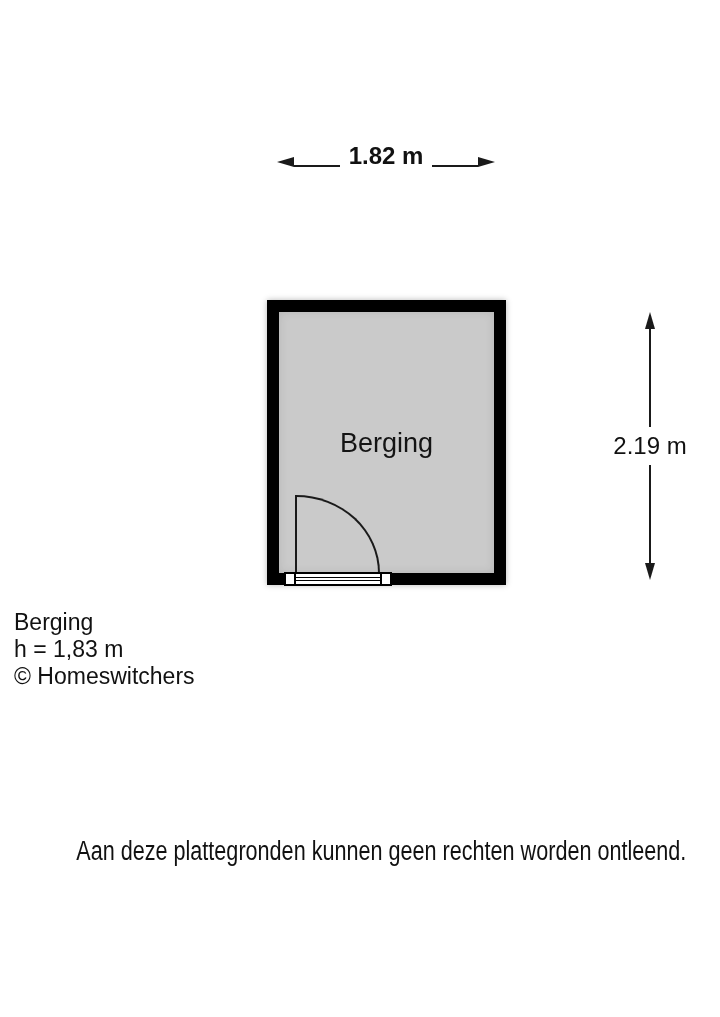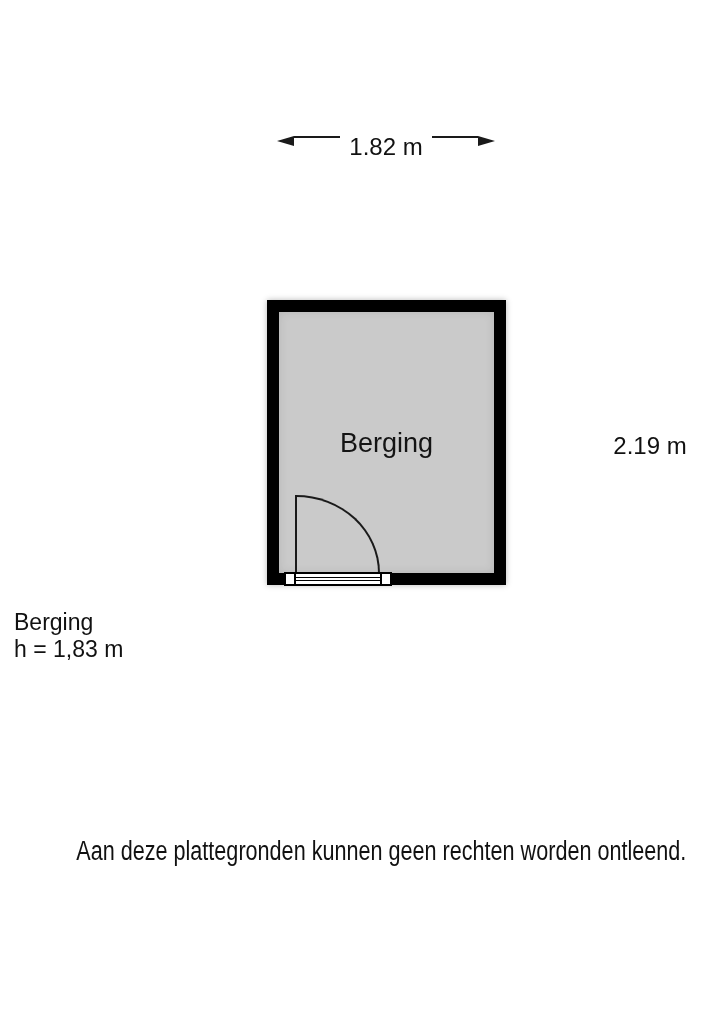--- a/index.html
+++ b/index.html
@@ -9,23 +9,23 @@
     height: 1017px;
     background: #fff;
     font-family: "Liberation Sans", sans-serif;
     color: var(--text, #111);
     overflow: hidden;
   }
 
   
   .dim-h {
     position: absolute;
-    left: 277px; top: 136px;
+    left: 277px; top: 145px;
     width: 218px; height: 22px;
-    display: flex; align-items: flex-start;
+    display: flex; align-items: flex-end; font-weight: bold;
   }
   .ah { width: 0; height: 0; flex: none; }
   .ah-left  { border-top: 5px solid transparent; border-bottom: 5px solid transparent; border-right: 17px solid var(--line, #000); }
   .ah-right { border-top: 5px solid transparent; border-bottom: 5px solid transparent; border-left: 17px solid var(--line, #000); }
   .dline { flex: 1; height: 2px; background: var(--line, #000); }
   .dim-label {
     padding: 0 9px;
     font-size: 24px;
     line-height: 22px;
     white-space: nowrap;
@@ -93,21 +93,21 @@
     box-sizing: border-box;
     border-top: 1px solid #000;
     border-bottom: 1px solid #000;
   }
 
   
   .dim-v {
     position: absolute;
     left: 639px; top: 312px;
     width: 22px; height: 268px;
-    display: flex; align-items: center;
+    display: flex; flex-direction: column; align-items: center;
   }
   .av { width: 0; height: 0; flex: none; }
   .av-up   { border-left: 5px solid transparent; border-right: 5px solid transparent; border-bottom: 17px solid var(--line, #000); }
   .av-down { border-left: 5px solid transparent; border-right: 5px solid transparent; border-top: 17px solid var(--line, #000); }
   .vline { flex: 1; width: 2px; background: var(--line, #000); }
   .dim-label-v {
     position: absolute;
     top: 50%; left: 50%;
     transform: translate(-50%, -50%);
     background: #fff;
@@ -167,19 +167,20 @@
   <div class="dim-v">
     <span class="av av-up"></span>
     <span class="vline"></span>
     <span class="av av-down"></span>
     <span class="dim-label-v">2.19 m</span>
   </div>
 
   <div class="info">
     <div>Berging</div>
     <div>h = 1,83 m</div>
+    <div>© Homeswitchers</div>
   </div>
 
   <div class="disclaimer">
     <span class="disclaimer-inner">Aan deze plattegronden kunnen geen rechten worden ontleend.</span>
   </div>
 
 </div>
 
 </body></html>

